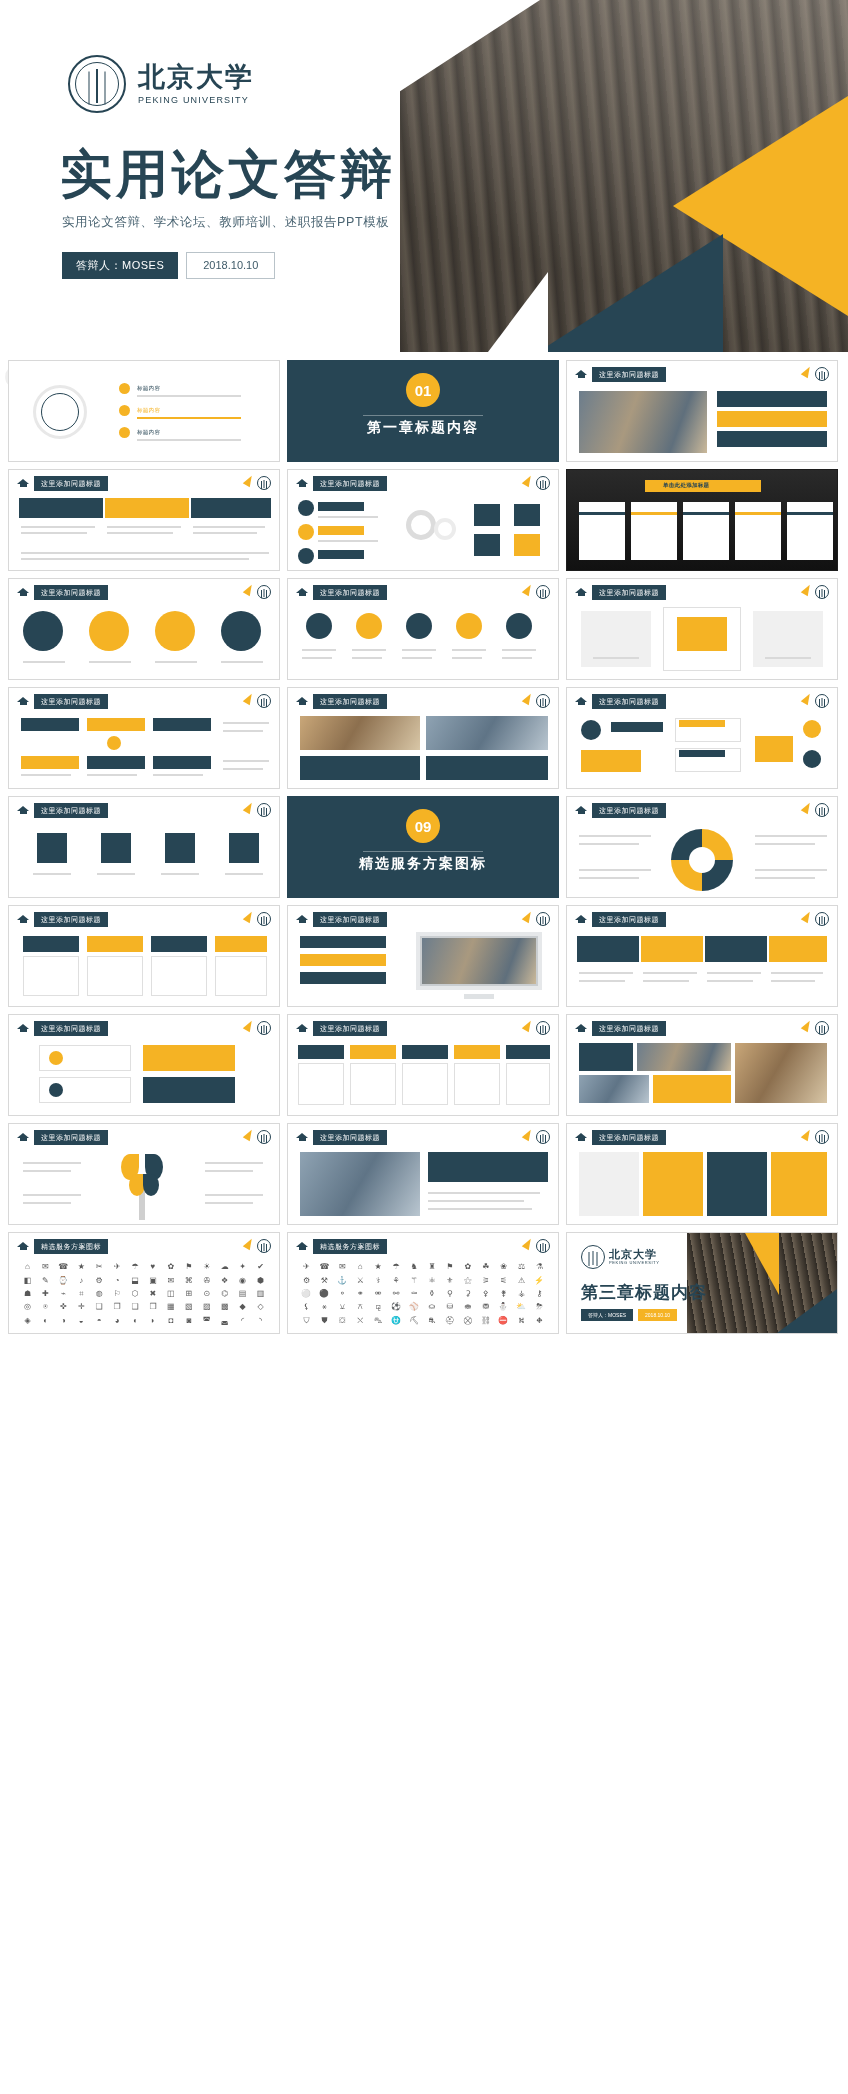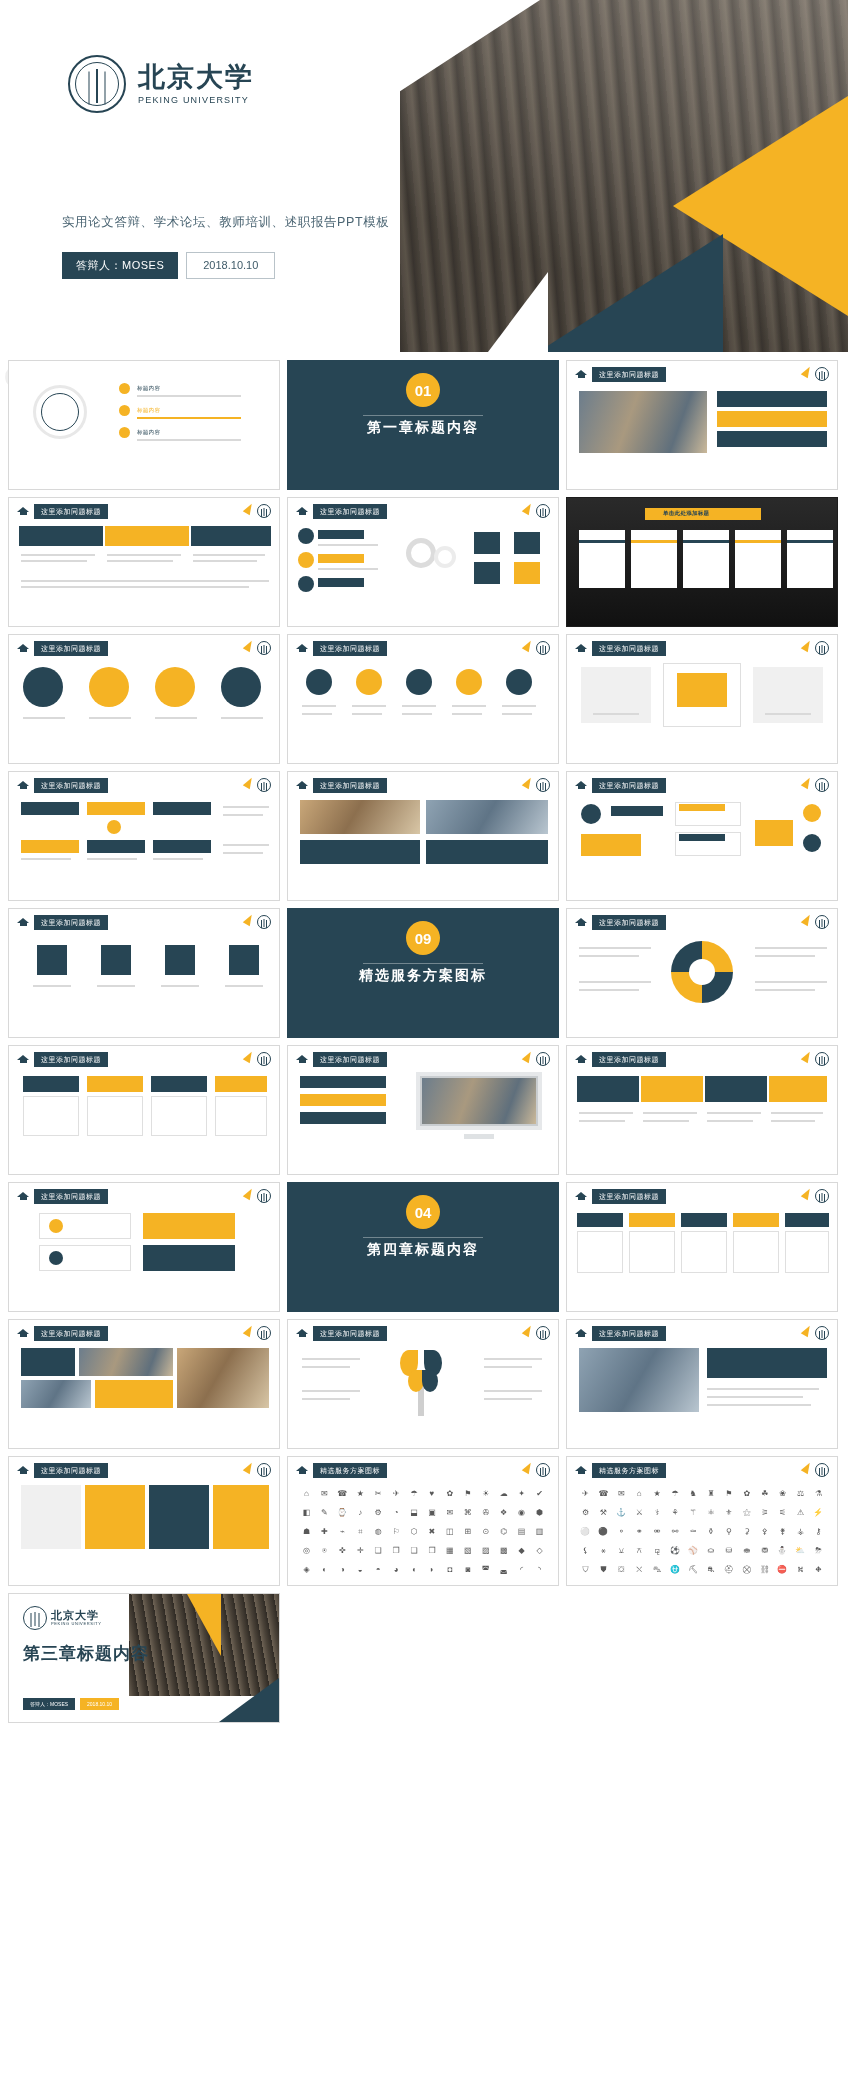--- a/index.html
+++ b/index.html
@@ -160,21 +160,21 @@
     position: absolute;
     top: 360px; left: 8px;
     width: 832px;
     display: flex;
     flex-wrap: wrap;
     gap: 7px 7px;
     z-index: 2;
   }
   .slide {
     width: 272px;
-    height: 130px;
+    height: 102px;
     background: #fff;
     border: 1px solid #d8d8d8;
     position: relative;
     overflow: hidden;
     flex: none;
   }
   .slide.navy { background: #274554; border-color: #274554; }
   .slide.dark-photo {
     background: linear-gradient(180deg,#2a2a2a 0%, #111 100%);
     border-color: #1d1d1d;
@@ -363,20 +363,21 @@
   <div class="cover-band"></div>
 
   <div class="cover-logo">
     <div class="seal"></div>
     <div>
       <div class="logo-txt-cn">北京大学</div>
       <div class="logo-txt-en">PEKING UNIVERSITY</div>
     </div>
   </div>
 
+  <div class="cover-title">实用论文答辩</div>
   <div class="cover-sub">实用论文答辩、学术论坛、教师培训、述职报告PPT模板</div>
   <div class="cover-meta">
     <div class="chip-navy">答辩人：MOSES</div>
     <div class="chip-line">2018.10.10</div>
   </div>
 </div>
 
 <div class="contents-ghost">CONTENTS</div>
 
 <div class="grid">
@@ -687,25 +688,20 @@
     <div class="t-pencil"></div>
     <div class="t-seal"></div>
     <div class="blk lineblk" style="left:30px;top:30px;width:92px;height:26px;"></div>
     <div class="blk yelblk" style="left:134px;top:30px;width:92px;height:26px;"></div>
     <div class="blk navyblk" style="left:134px;top:62px;width:92px;height:26px;"></div>
     <div class="blk lineblk" style="left:30px;top:62px;width:92px;height:26px;"></div>
     <div class="circle yelblk" style="left:40px;top:36px;width:14px;height:14px;"></div>
     <div class="circle navyblk" style="left:40px;top:68px;width:14px;height:14px;"></div>
   </div>
 
-  <div class="slide navy">
-    <div class="sec-num">04</div>
-    <div class="sec-rule"></div>
-    <div class="sec-title">第四章标题内容</div>
-  </div>
 
   <div class="slide">
     <div class="t-head">
         <div class="cap-icon"></div>
         <div class="t-title">这里添加同题标题</div>
       </div>
     <div class="t-pencil"></div>
     <div class="t-seal"></div>
     <div class="blk navyblk" style="left:10px;top:30px;width:46px;height:14px;"></div>
     <div class="blk yelblk" style="left:62px;top:30px;width:46px;height:14px;"></div>

